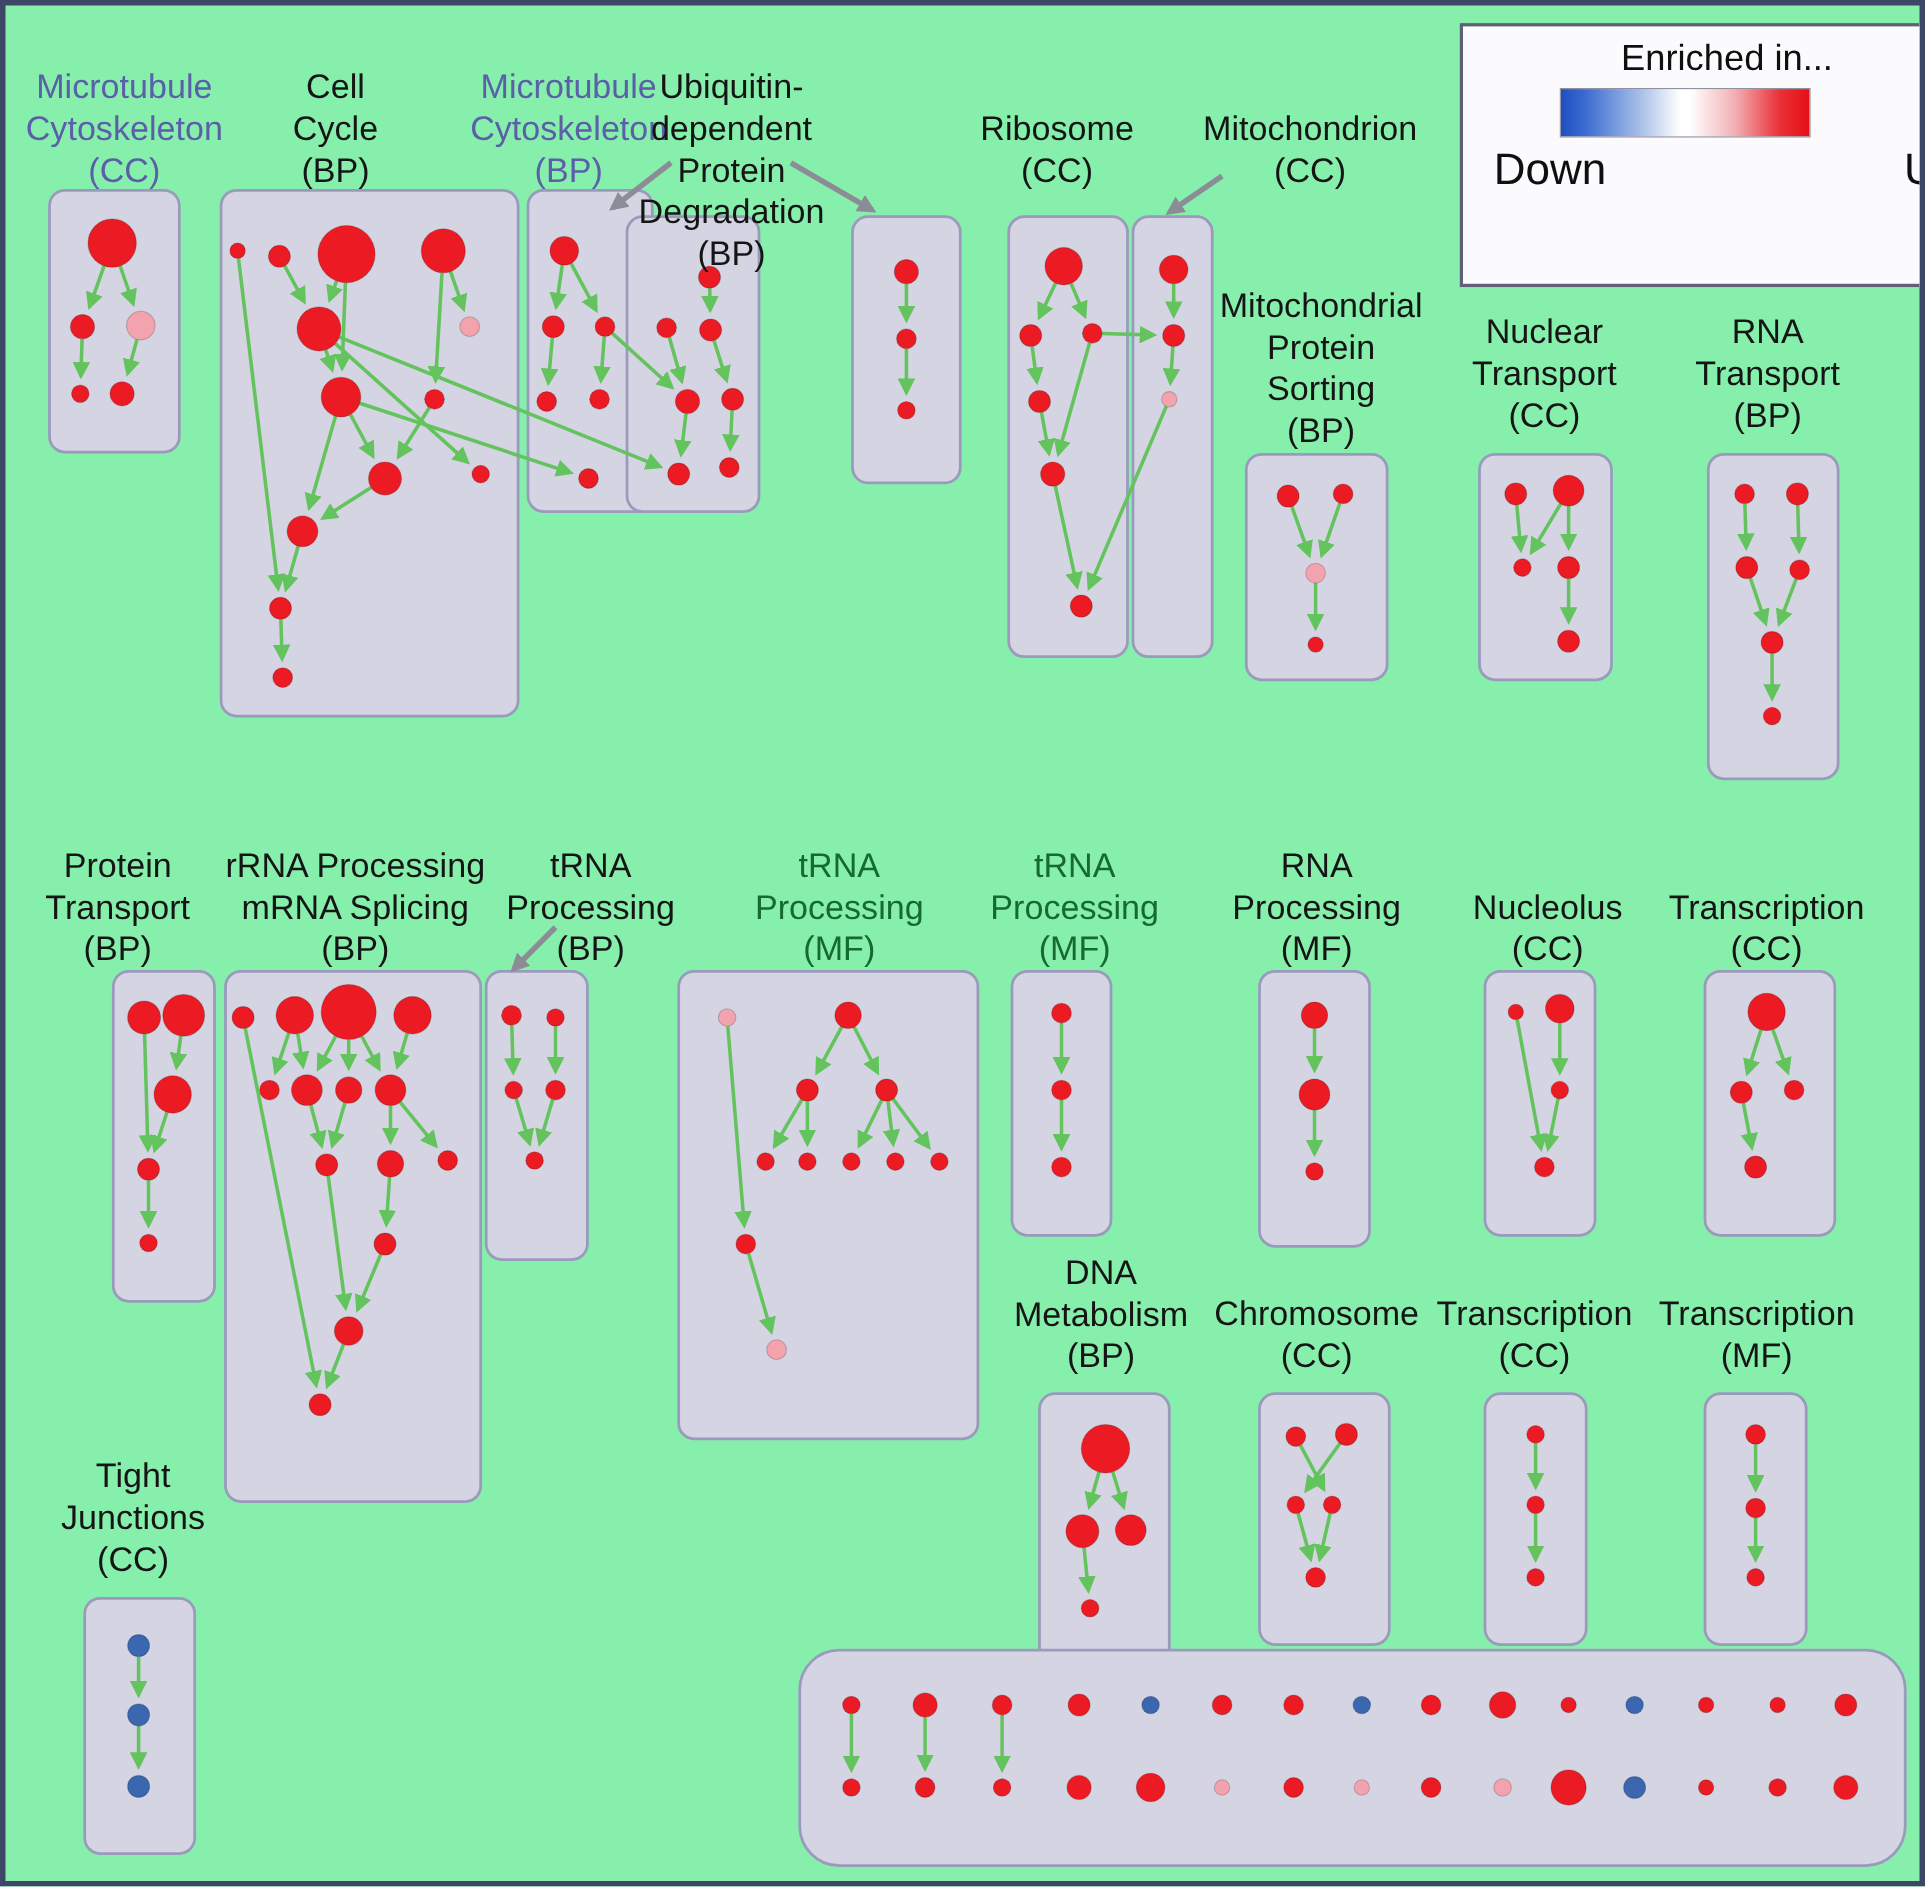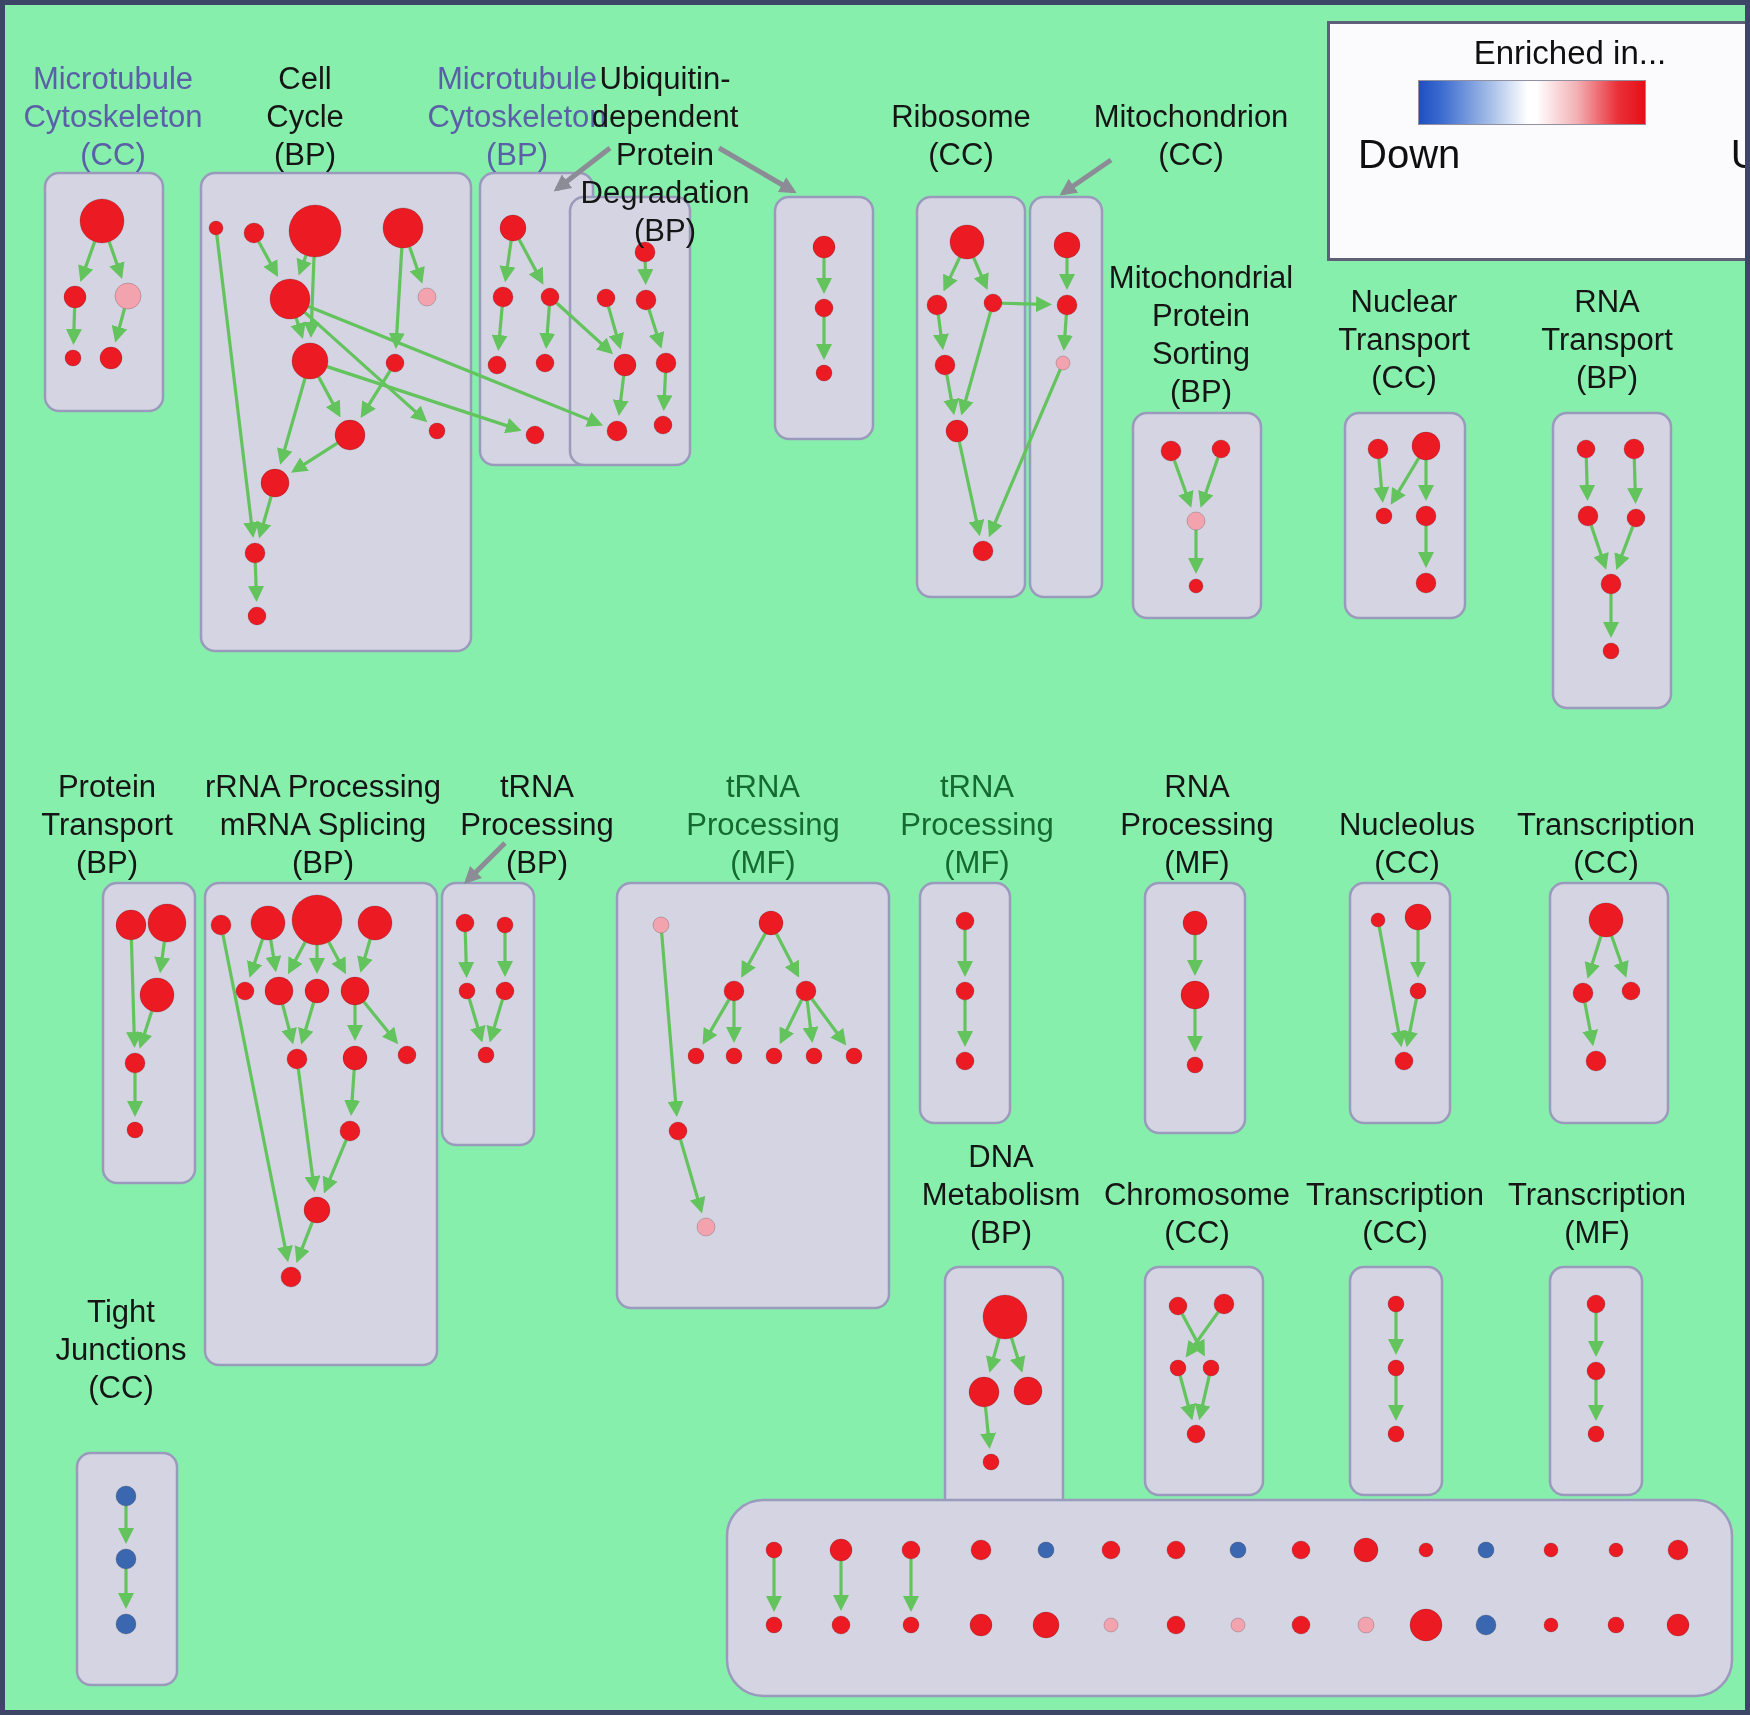--- a/index.html
+++ b/index.html
@@ -388,21 +388,21 @@
 (CC)</div>
       <div class="glabel" style="left: 996px; top: 1133px;">DNA
 Metabolism
 (BP)</div>
       <div class="glabel" style="left: 1192px; top: 1171px;">Chromosome
 (CC)</div>
       <div class="glabel" style="left: 1390px; top: 1171px;">Transcription
 (CC)</div>
       <div class="glabel" style="left: 1592px; top: 1171px;">Transcription
 (MF)</div>
-      <div class="glabel" style="left: 116px; top: 1288px;">Tight
+      <div class="glabel" style="left: 116px; top: 1318px;">Tight
 Junctions
 (CC)</div>
     </div>
 
   <div class="legend">
     <div class="legend-title">Enriched in...</div>
     <div class="legend-bar"></div>
     <div class="legend-downup">
       <span>Down</span>
       <span>Up</span>

